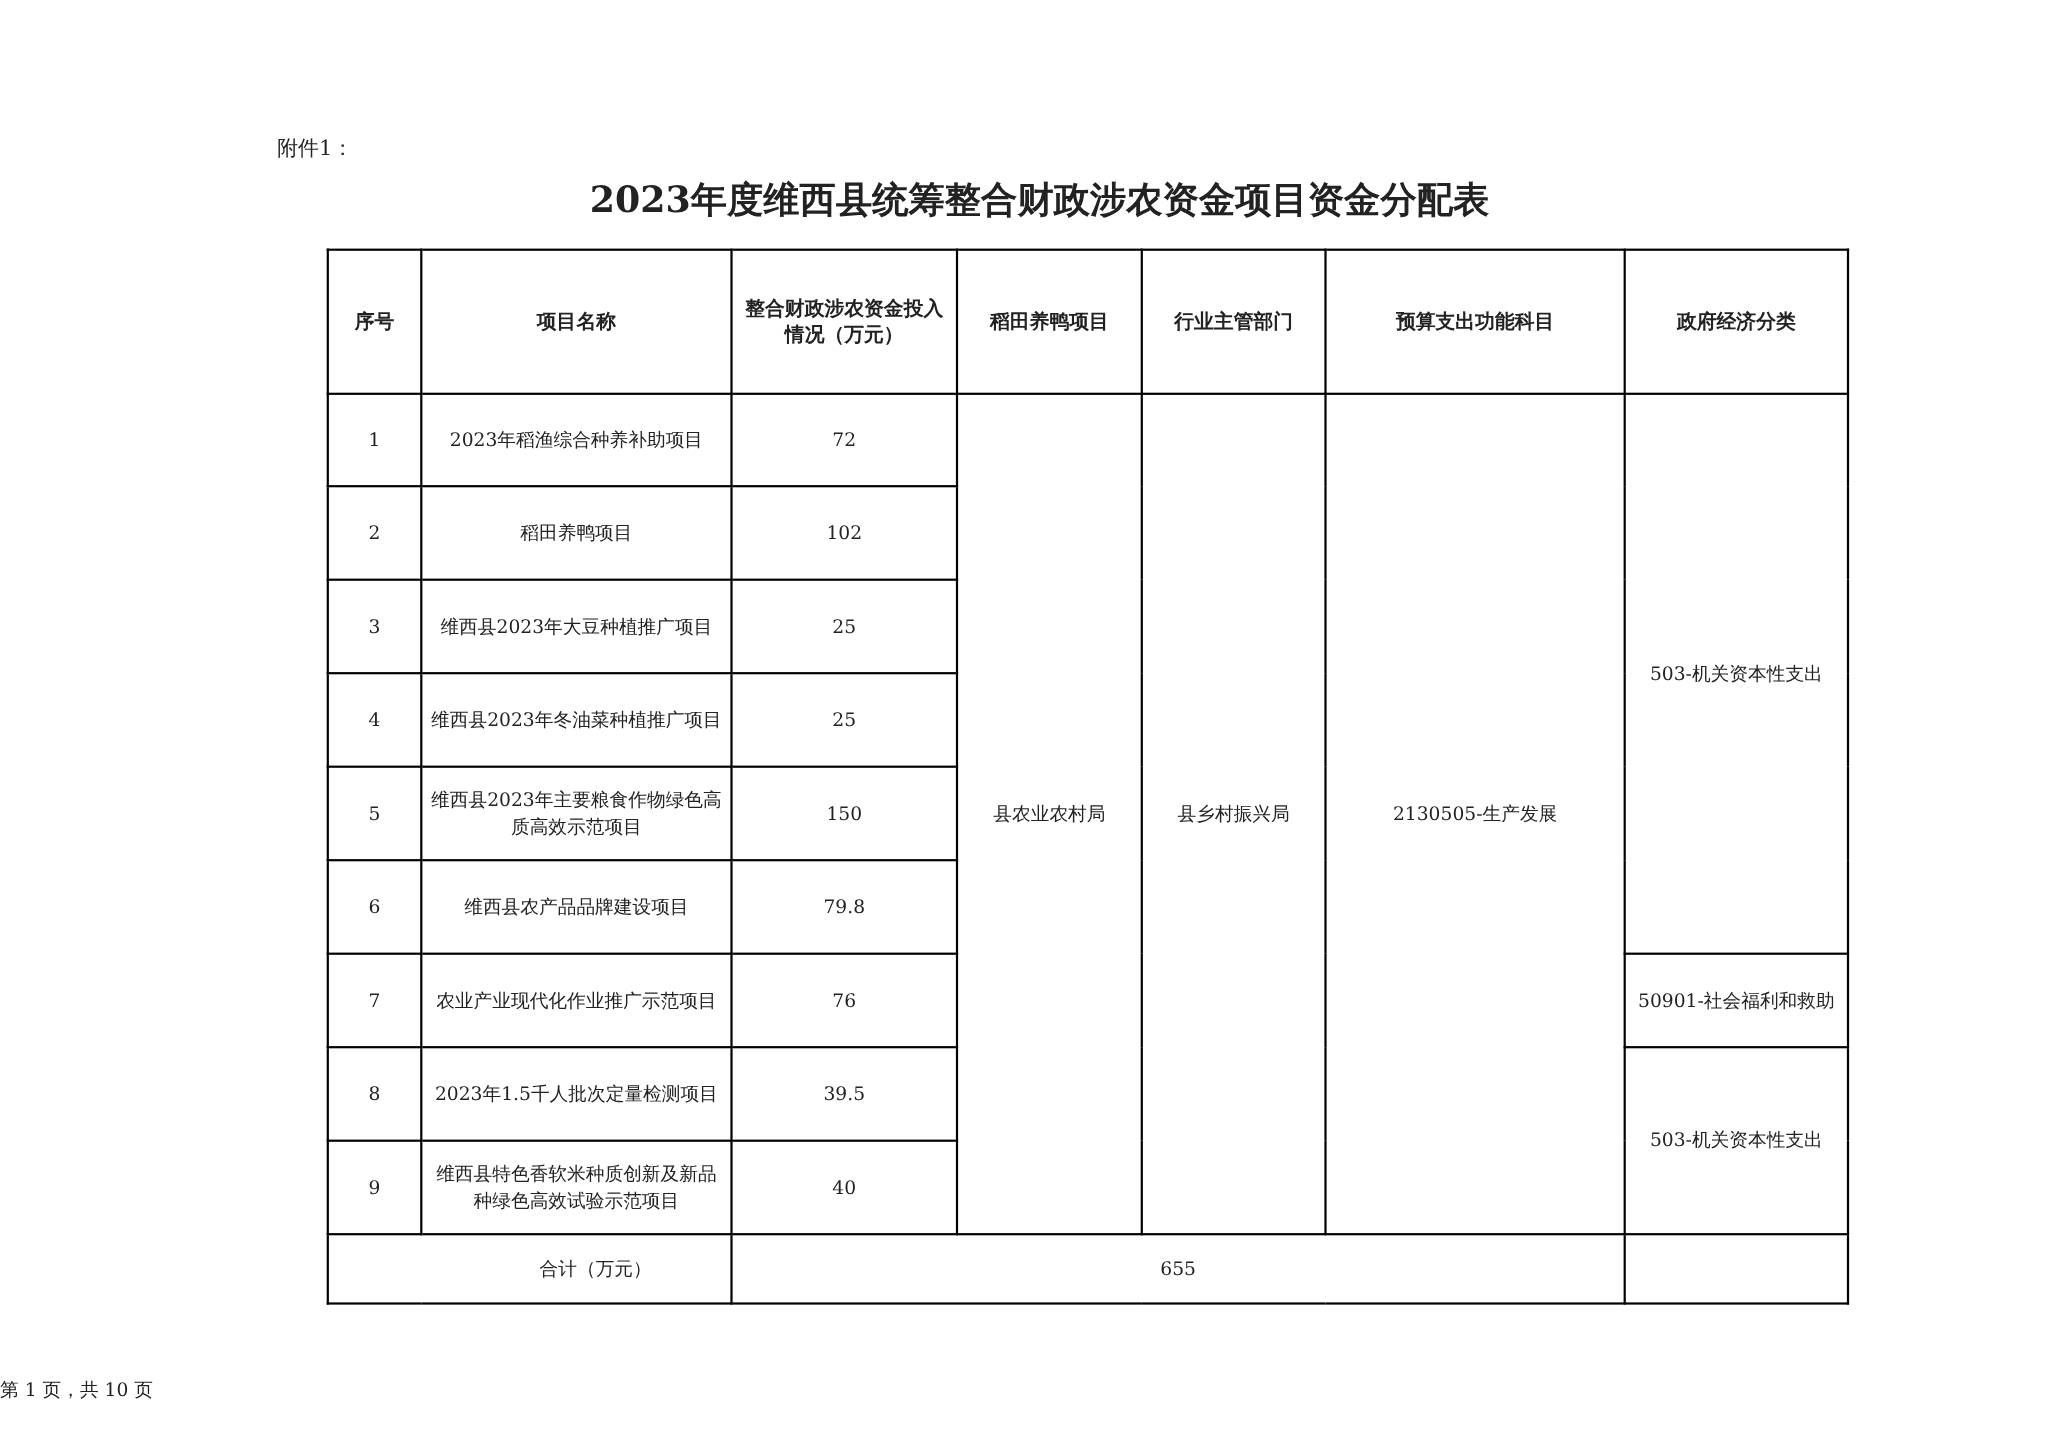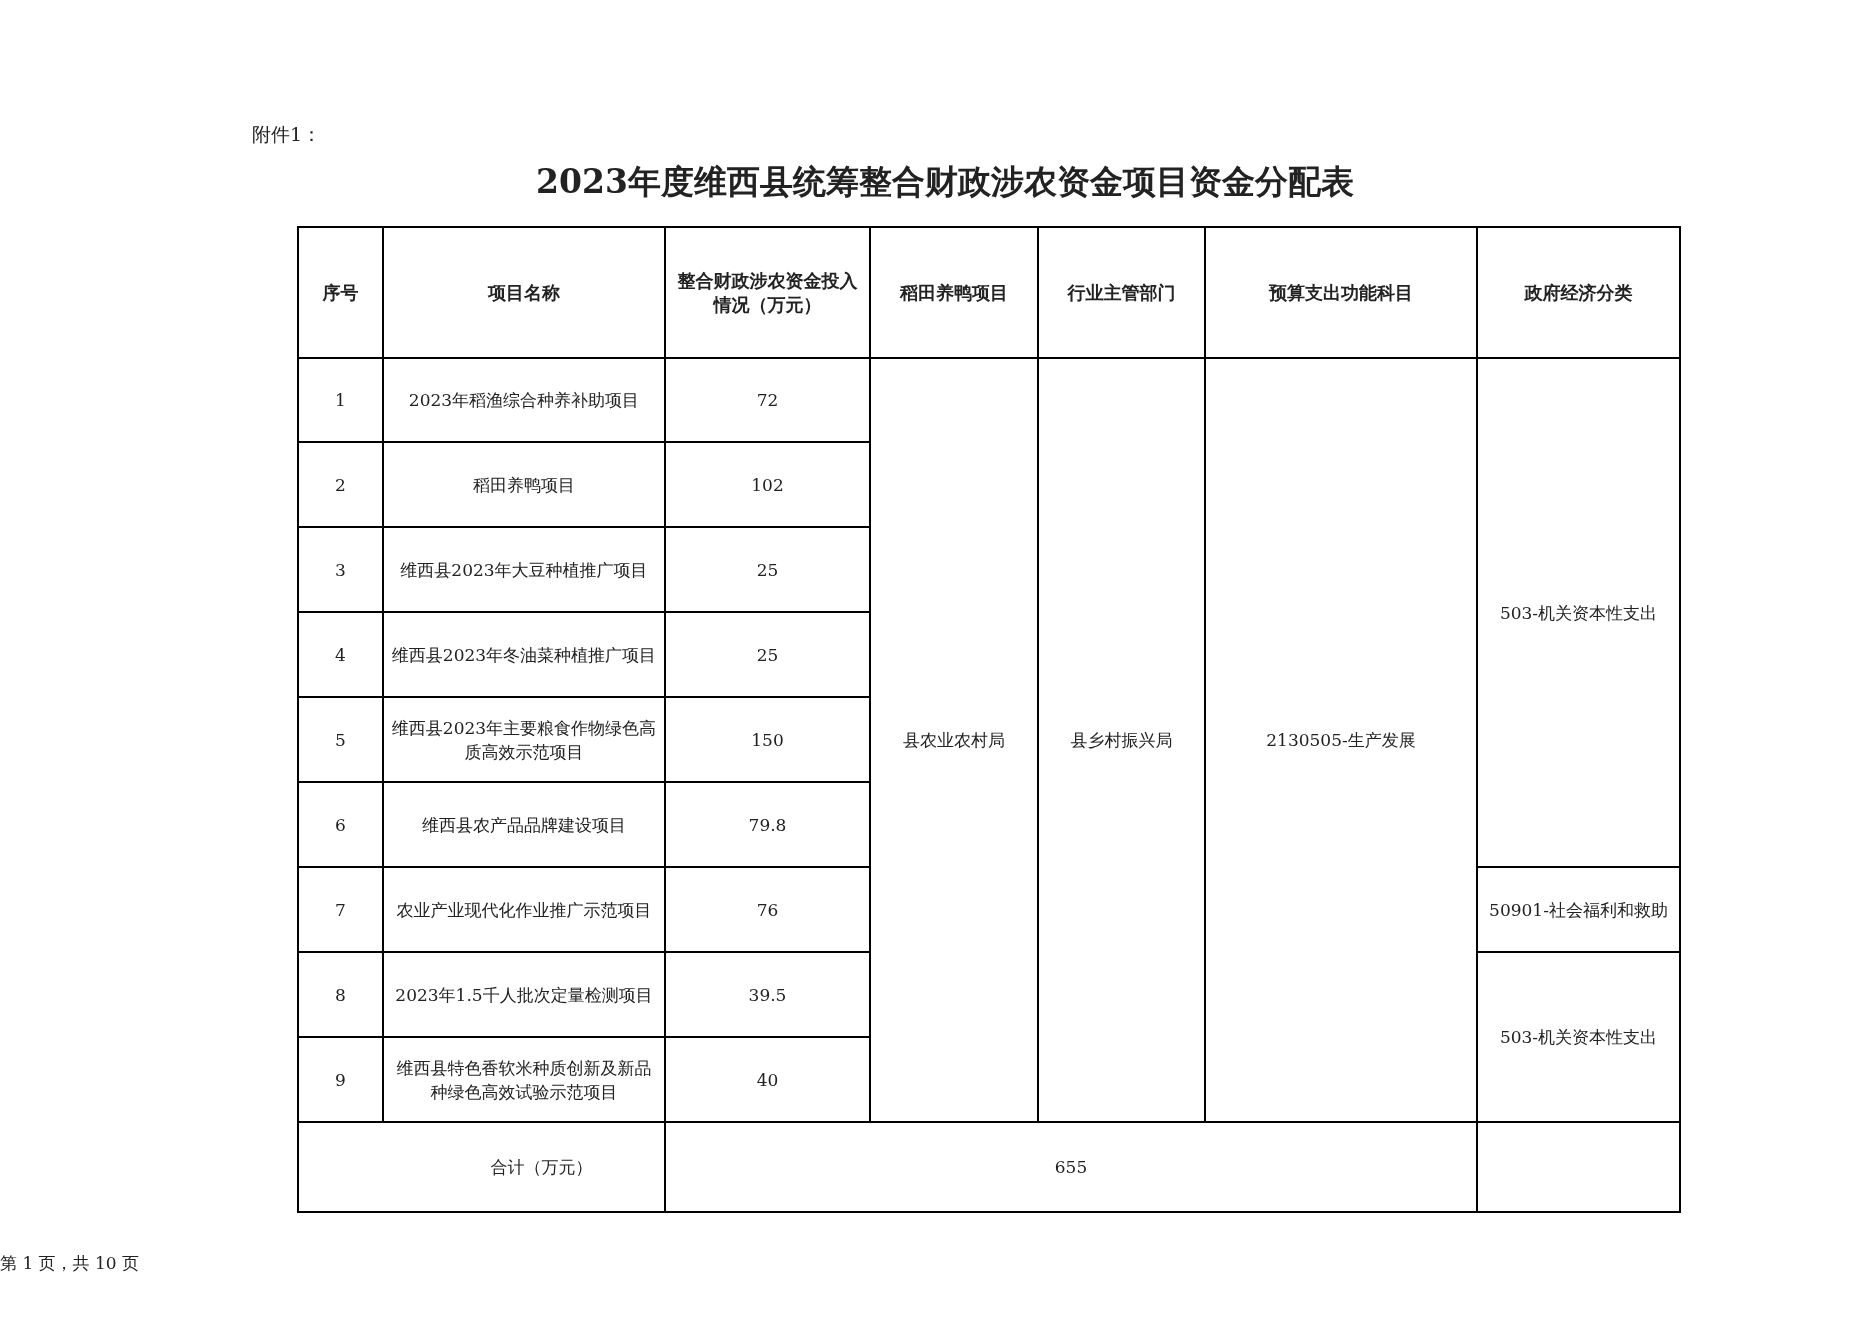--- a/index.html
+++ b/index.html
@@ -82,21 +82,21 @@
     <td>8</td>
     <td style="padding:0 2px">2023年1.5千人批次定量检测项目</td>
     <td>39.5</td>
     <td rowspan="2">503-机关资本性支出</td>
   </tr>
   <tr style="height:85px">
     <td>9</td>
     <td>维西县特色香软米种质创新及新品种绿色高效试验示范项目</td>
     <td>40</td>
   </tr>
-  <tr style="height:90px">
+  <tr style="height:63px">
     <td colspan="2" class="total-label">合计（万元）</td>
     <td colspan="4">655</td>
     <td></td>
   </tr>
 </tbody>
   </table>
 
 <div class="footer">第 1 页，共 10 页</div>
 
 </body></html>

